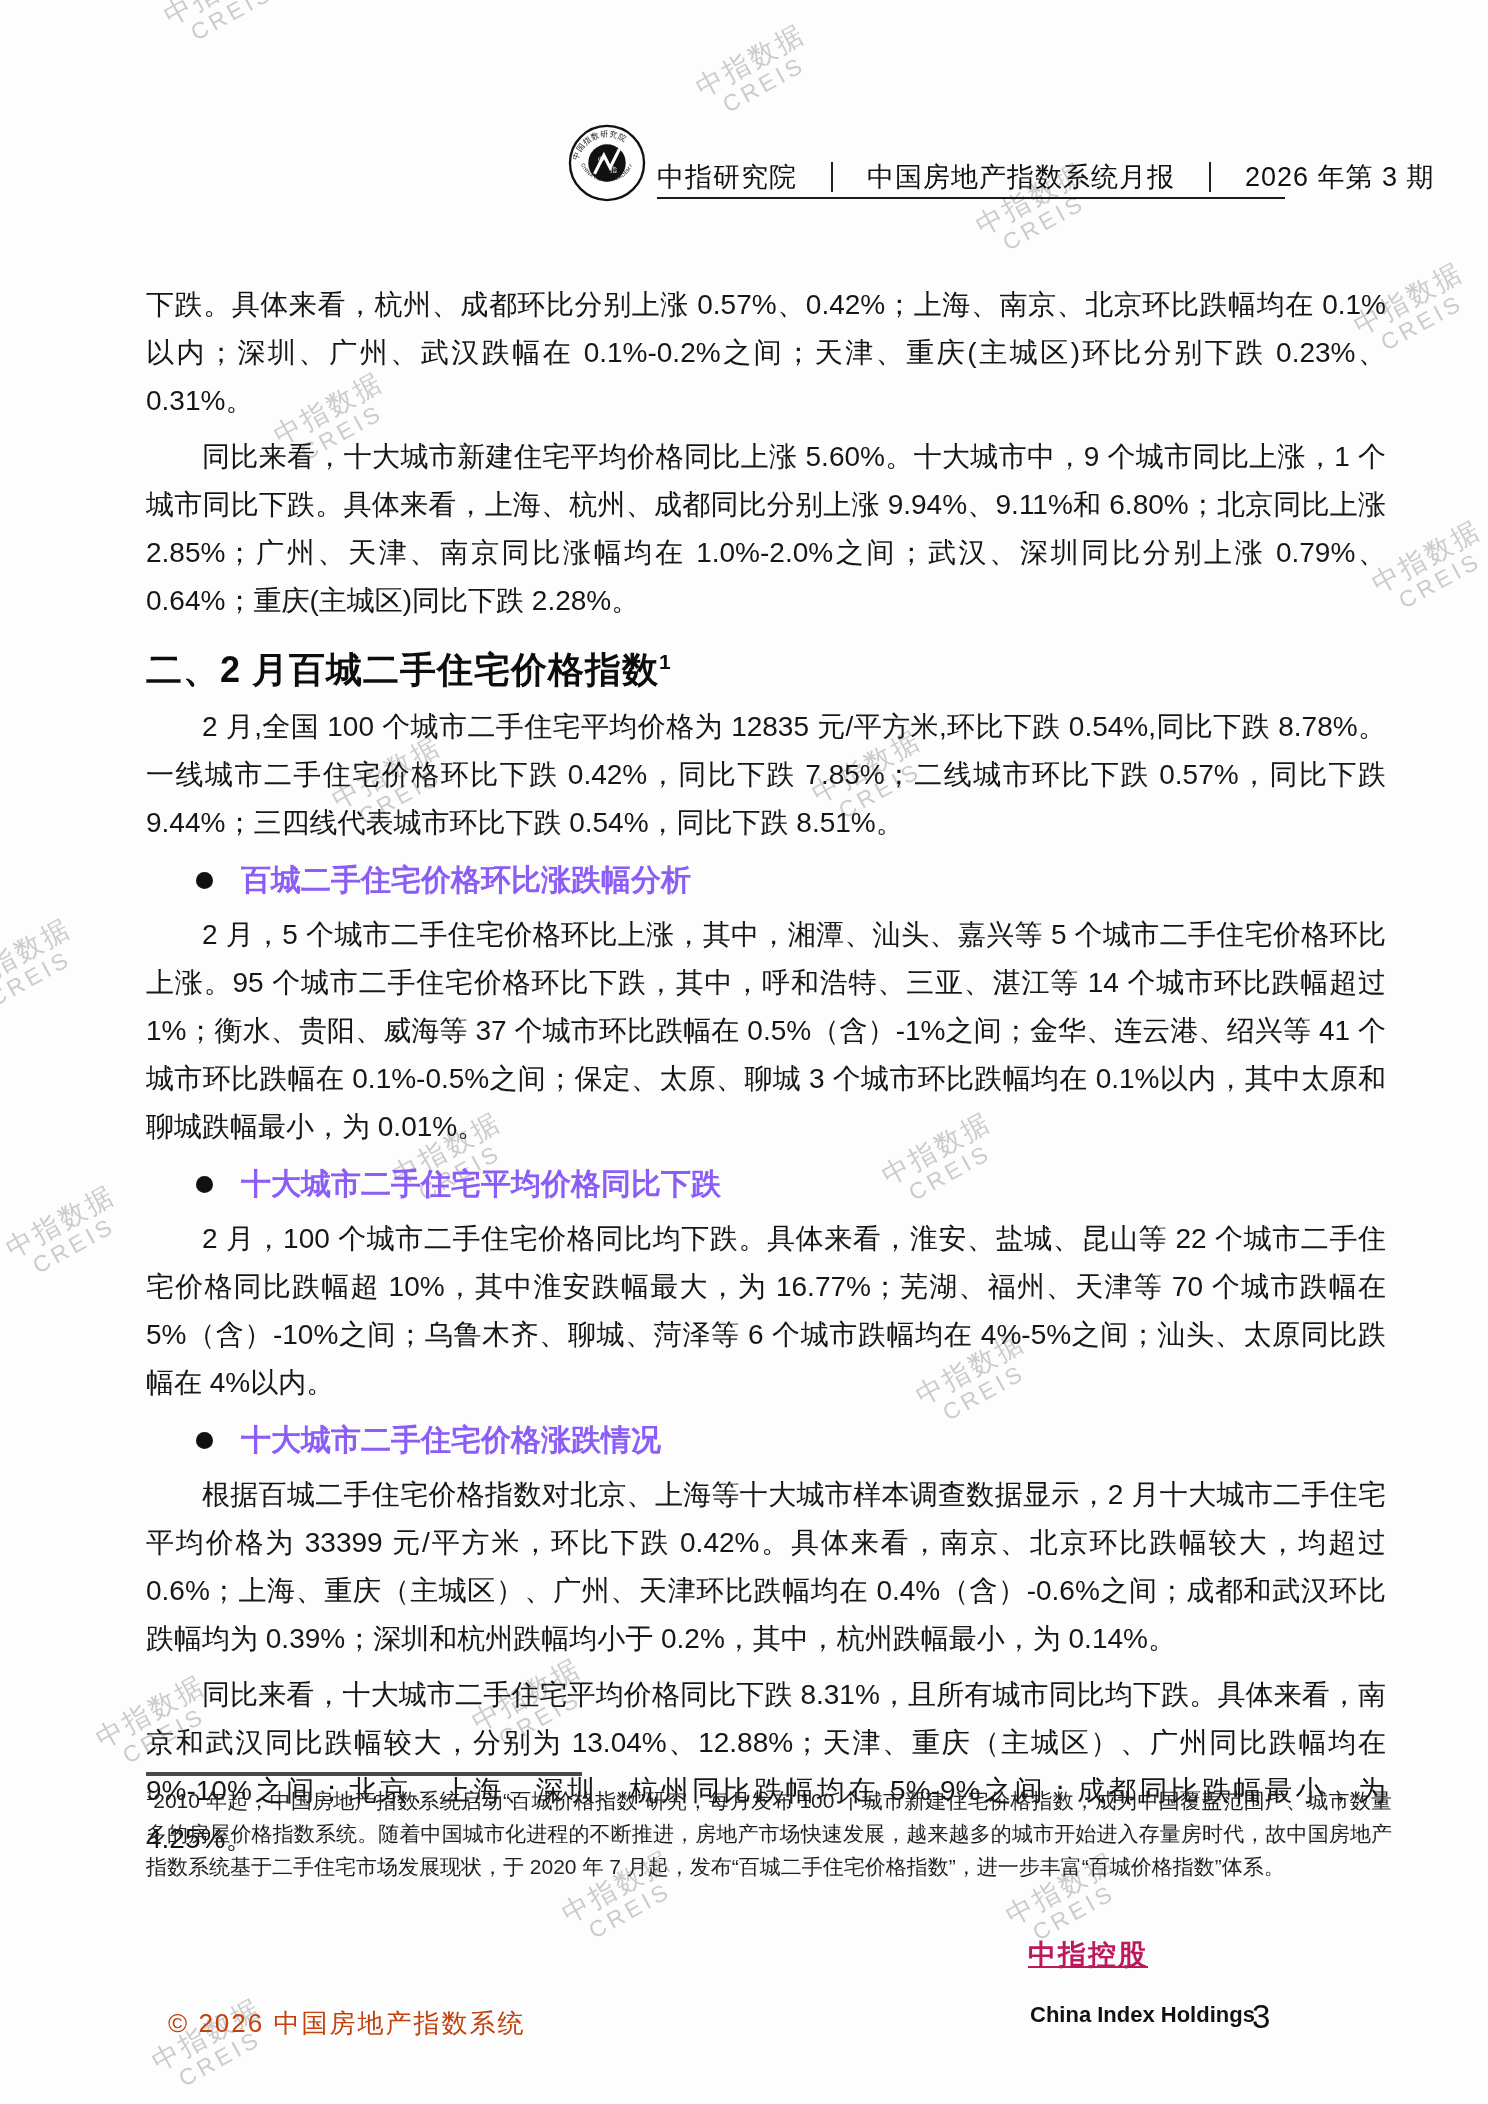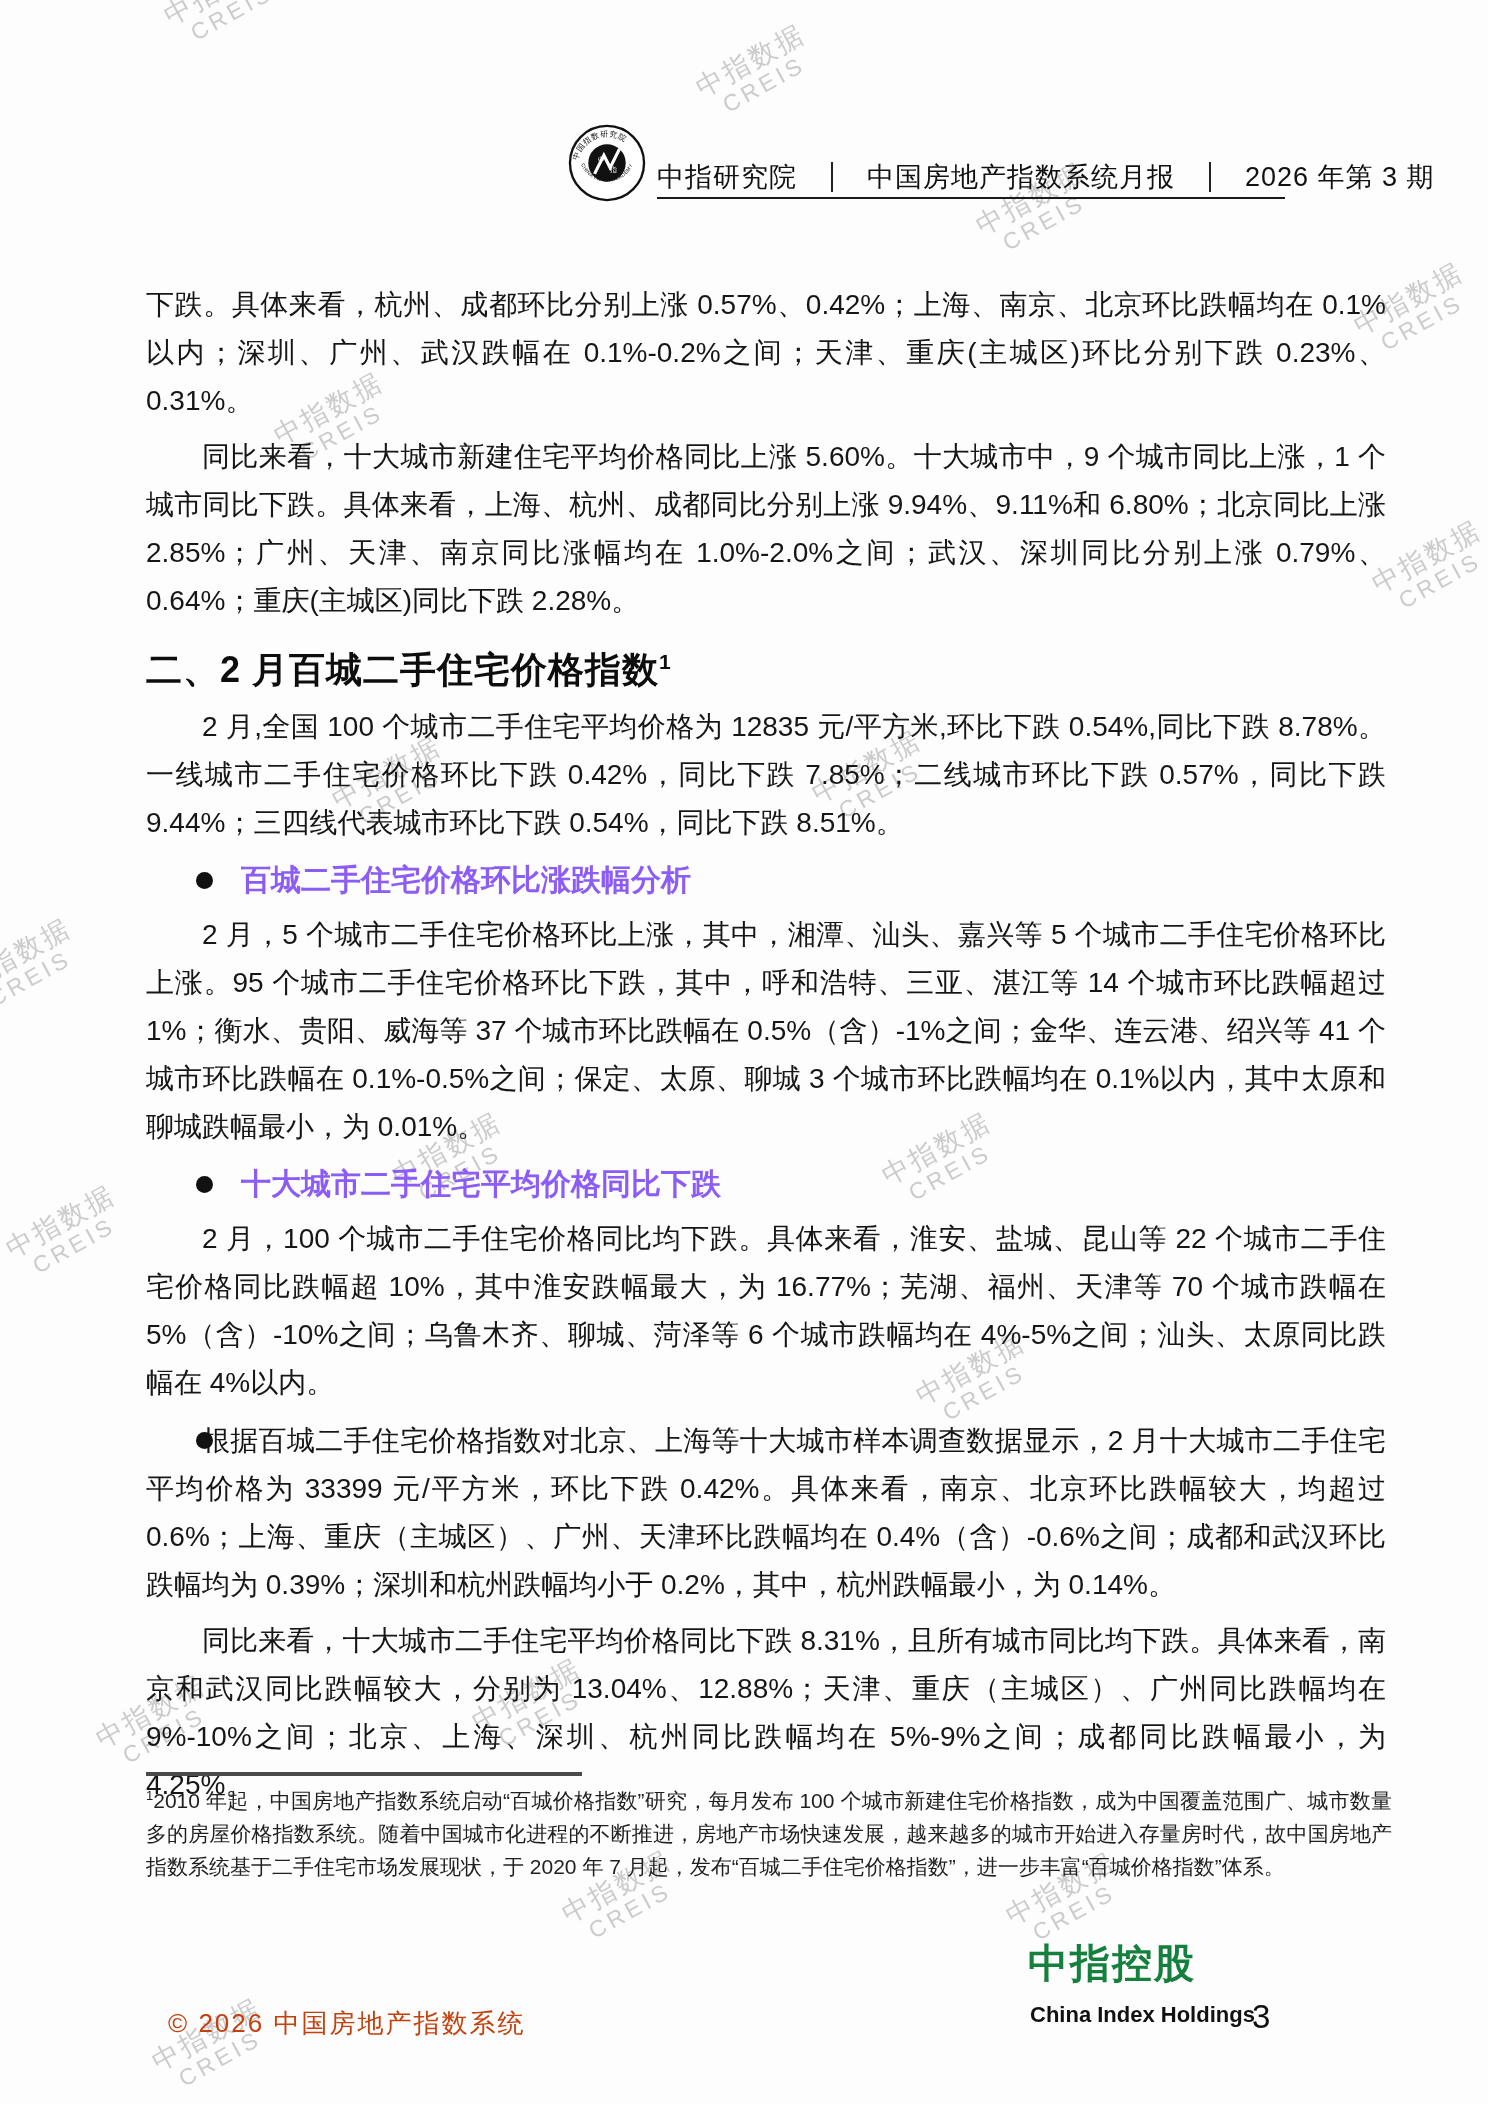--- a/index.html
+++ b/index.html
@@ -49,21 +49,21 @@
   }
   
   .fn-rule{position:absolute;left:146px;top:1772px;width:436px;height:4px;background:#4a4a4a;z-index:1;}
   .footnote{
     position:absolute;left:146px;top:1779px;width:1246px;z-index:1;
     font-size:21px;line-height:33px;text-align:justify;color:#1f1f1f;
   }
   .footnote sup{font-size:13px;}
   
   .ftr-copy{position:absolute;left:168px;top:2006px;font-size:26px;color:#c2410c;letter-spacing:2px;z-index:1;}
-  .ftr-brand-cn{position:absolute;left:1028px;top:1936px;font-size:40px;font-weight:bold;letter-spacing:2px;color:#15803d;z-index:1;}
+  .ftr-brand-cn{position:absolute;left:1028px;top:1936px;font-size:28px;font-weight:bold;letter-spacing:2px;color:#be185d;z-index:1;text-decoration:underline;}
   .ftr-brand-en{position:absolute;left:1030px;top:2002px;font-size:22px;font-weight:bold;color:#111;z-index:1;text-align:center;}
   .ftr-page{position:absolute;left:1252px;top:1998px;font-size:33px;color:#111;z-index:1;}
 </style>
 </head>
 <body>
 
 <div class="page">
 
   <div class="wm" style="left:140px;top:-28px">
       <span class="l1">中指数据</span>
@@ -176,20 +176,21 @@
     <p class="para">2 月，5 个城市二手住宅价格环比上涨，其中，湘潭、汕头、嘉兴等 5 个城市二手住宅价格环比上涨。95 个城市二手住宅价格环比下跌，其中，呼和浩特、三亚、湛江等 14 个城市环比跌幅超过 1%；衡水、贵阳、威海等 37 个城市环比跌幅在 0.5%（含）-1%之间；金华、连云港、绍兴等 41 个城市环比跌幅在 0.1%-0.5%之间；保定、太原、聊城 3 个城市环比跌幅均在 0.1%以内，其中太原和聊城跌幅最小，为 0.01%。</p>
 
     <div class="bullet-head">
       <span class="bullet-dot"></span>
       <span>十大城市二手住宅平均价格同比下跌</span>
     </div>
     <p class="para">2 月，100 个城市二手住宅价格同比均下跌。具体来看，淮安、盐城、昆山等 22 个城市二手住宅价格同比跌幅超 10%，其中淮安跌幅最大，为 16.77%；芜湖、福州、天津等 70 个城市跌幅在 5%（含）-10%之间；乌鲁木齐、聊城、菏泽等 6 个城市跌幅均在 4%-5%之间；汕头、太原同比跌幅在 4%以内。</p>
 
     <div class="bullet-head">
       <span class="bullet-dot"></span>
+      <span>十大城市二手住宅价格涨跌情况</span>
     </div>
     <p class="para">根据百城二手住宅价格指数对北京、上海等十大城市样本调查数据显示，2 月十大城市二手住宅平均价格为 33399 元/平方米，环比下跌 0.42%。具体来看，南京、北京环比跌幅较大，均超过 0.6%；上海、重庆（主城区）、广州、天津环比跌幅均在 0.4%（含）-0.6%之间；成都和武汉环比跌幅均为 0.39%；深圳和杭州跌幅均小于 0.2%，其中，杭州跌幅最小，为 0.14%。</p>
     <p class="para">同比来看，十大城市二手住宅平均价格同比下跌 8.31%，且所有城市同比均下跌。具体来看，南京和武汉同比跌幅较大，分别为 13.04%、12.88%；天津、重庆（主城区）、广州同比跌幅均在 9%-10%之间；北京、上海、深圳、杭州同比跌幅均在 5%-9%之间；成都同比跌幅最小，为 4.25%。</p>
   </div>
 
   <div class="fn-rule"></div>
   <div class="footnote">
     <sup>1</sup><span>2010 年起，中国房地产指数系统启动“百城价格指数”研究，每月发布 100 个城市新建住宅价格指数，成为中国覆盖范围广、城市数量多的房屋价格指数系统。随着中国城市化进程的不断推进，房地产市场快速发展，越来越多的城市开始进入存量房时代，故中国房地产指数系统基于二手住宅市场发展现状，于 2020 年 7 月起，发布“百城二手住宅价格指数”，进一步丰富“百城价格指数”体系。</span>
   </div>
 

